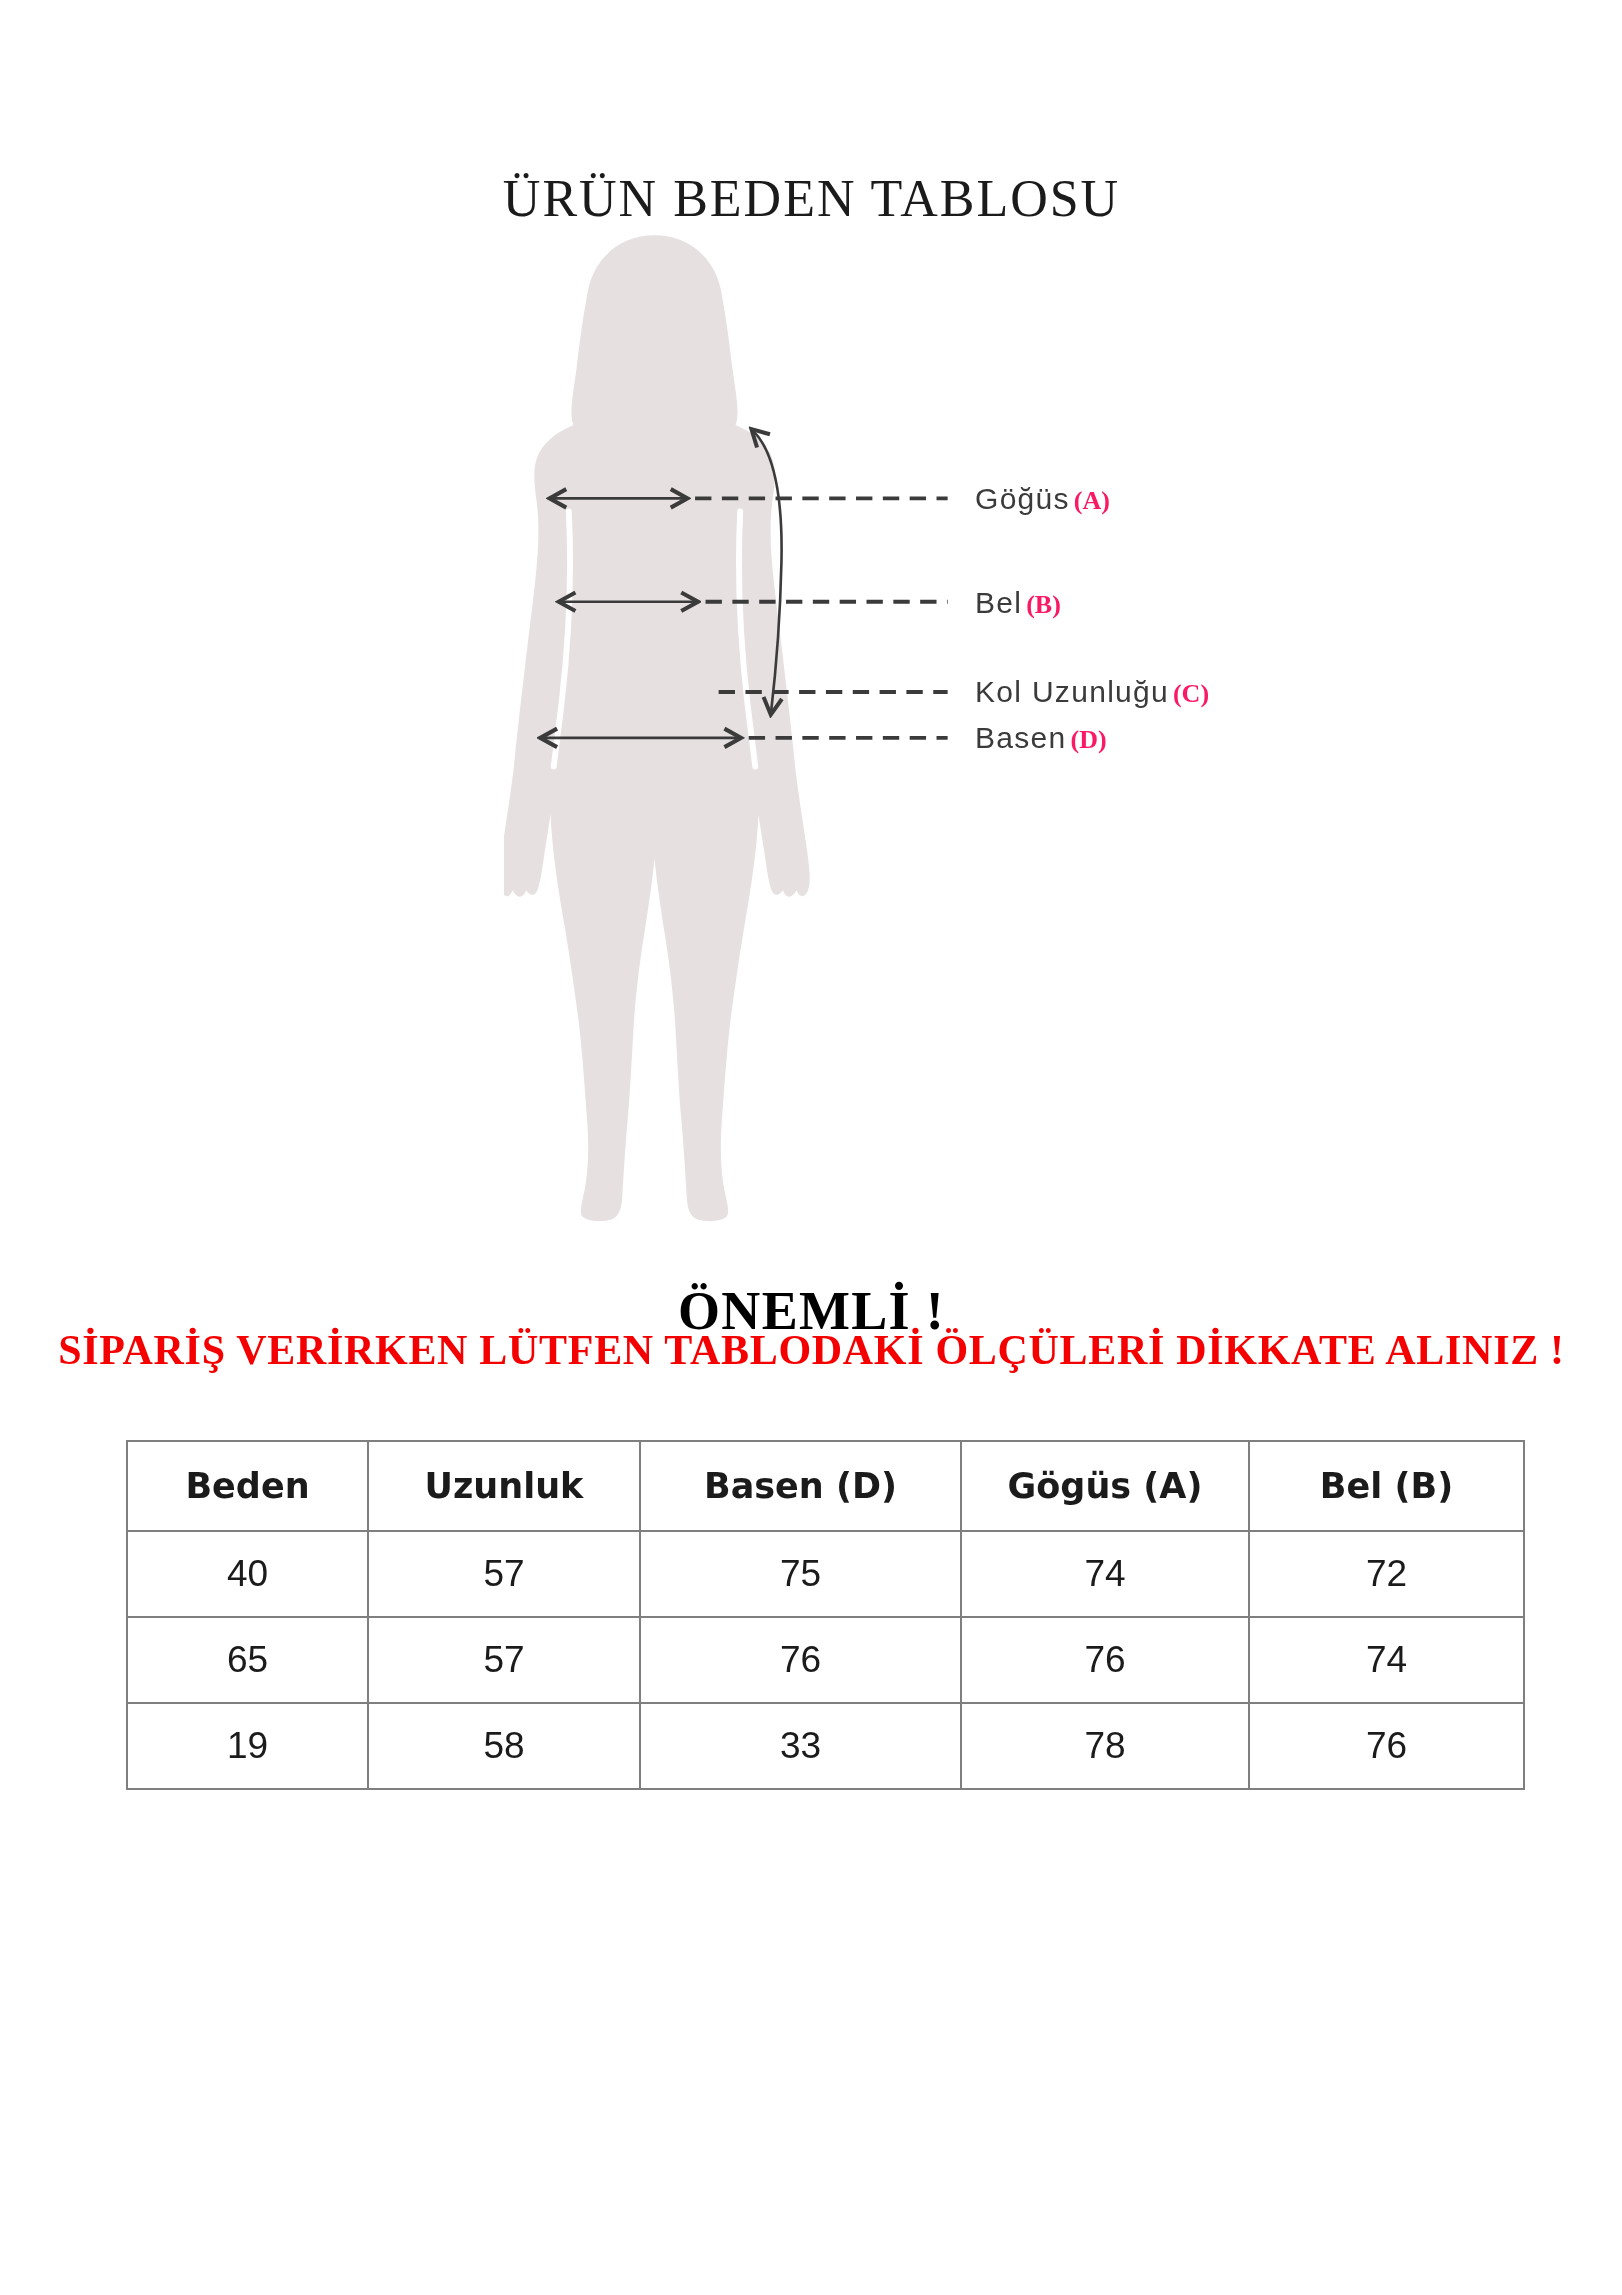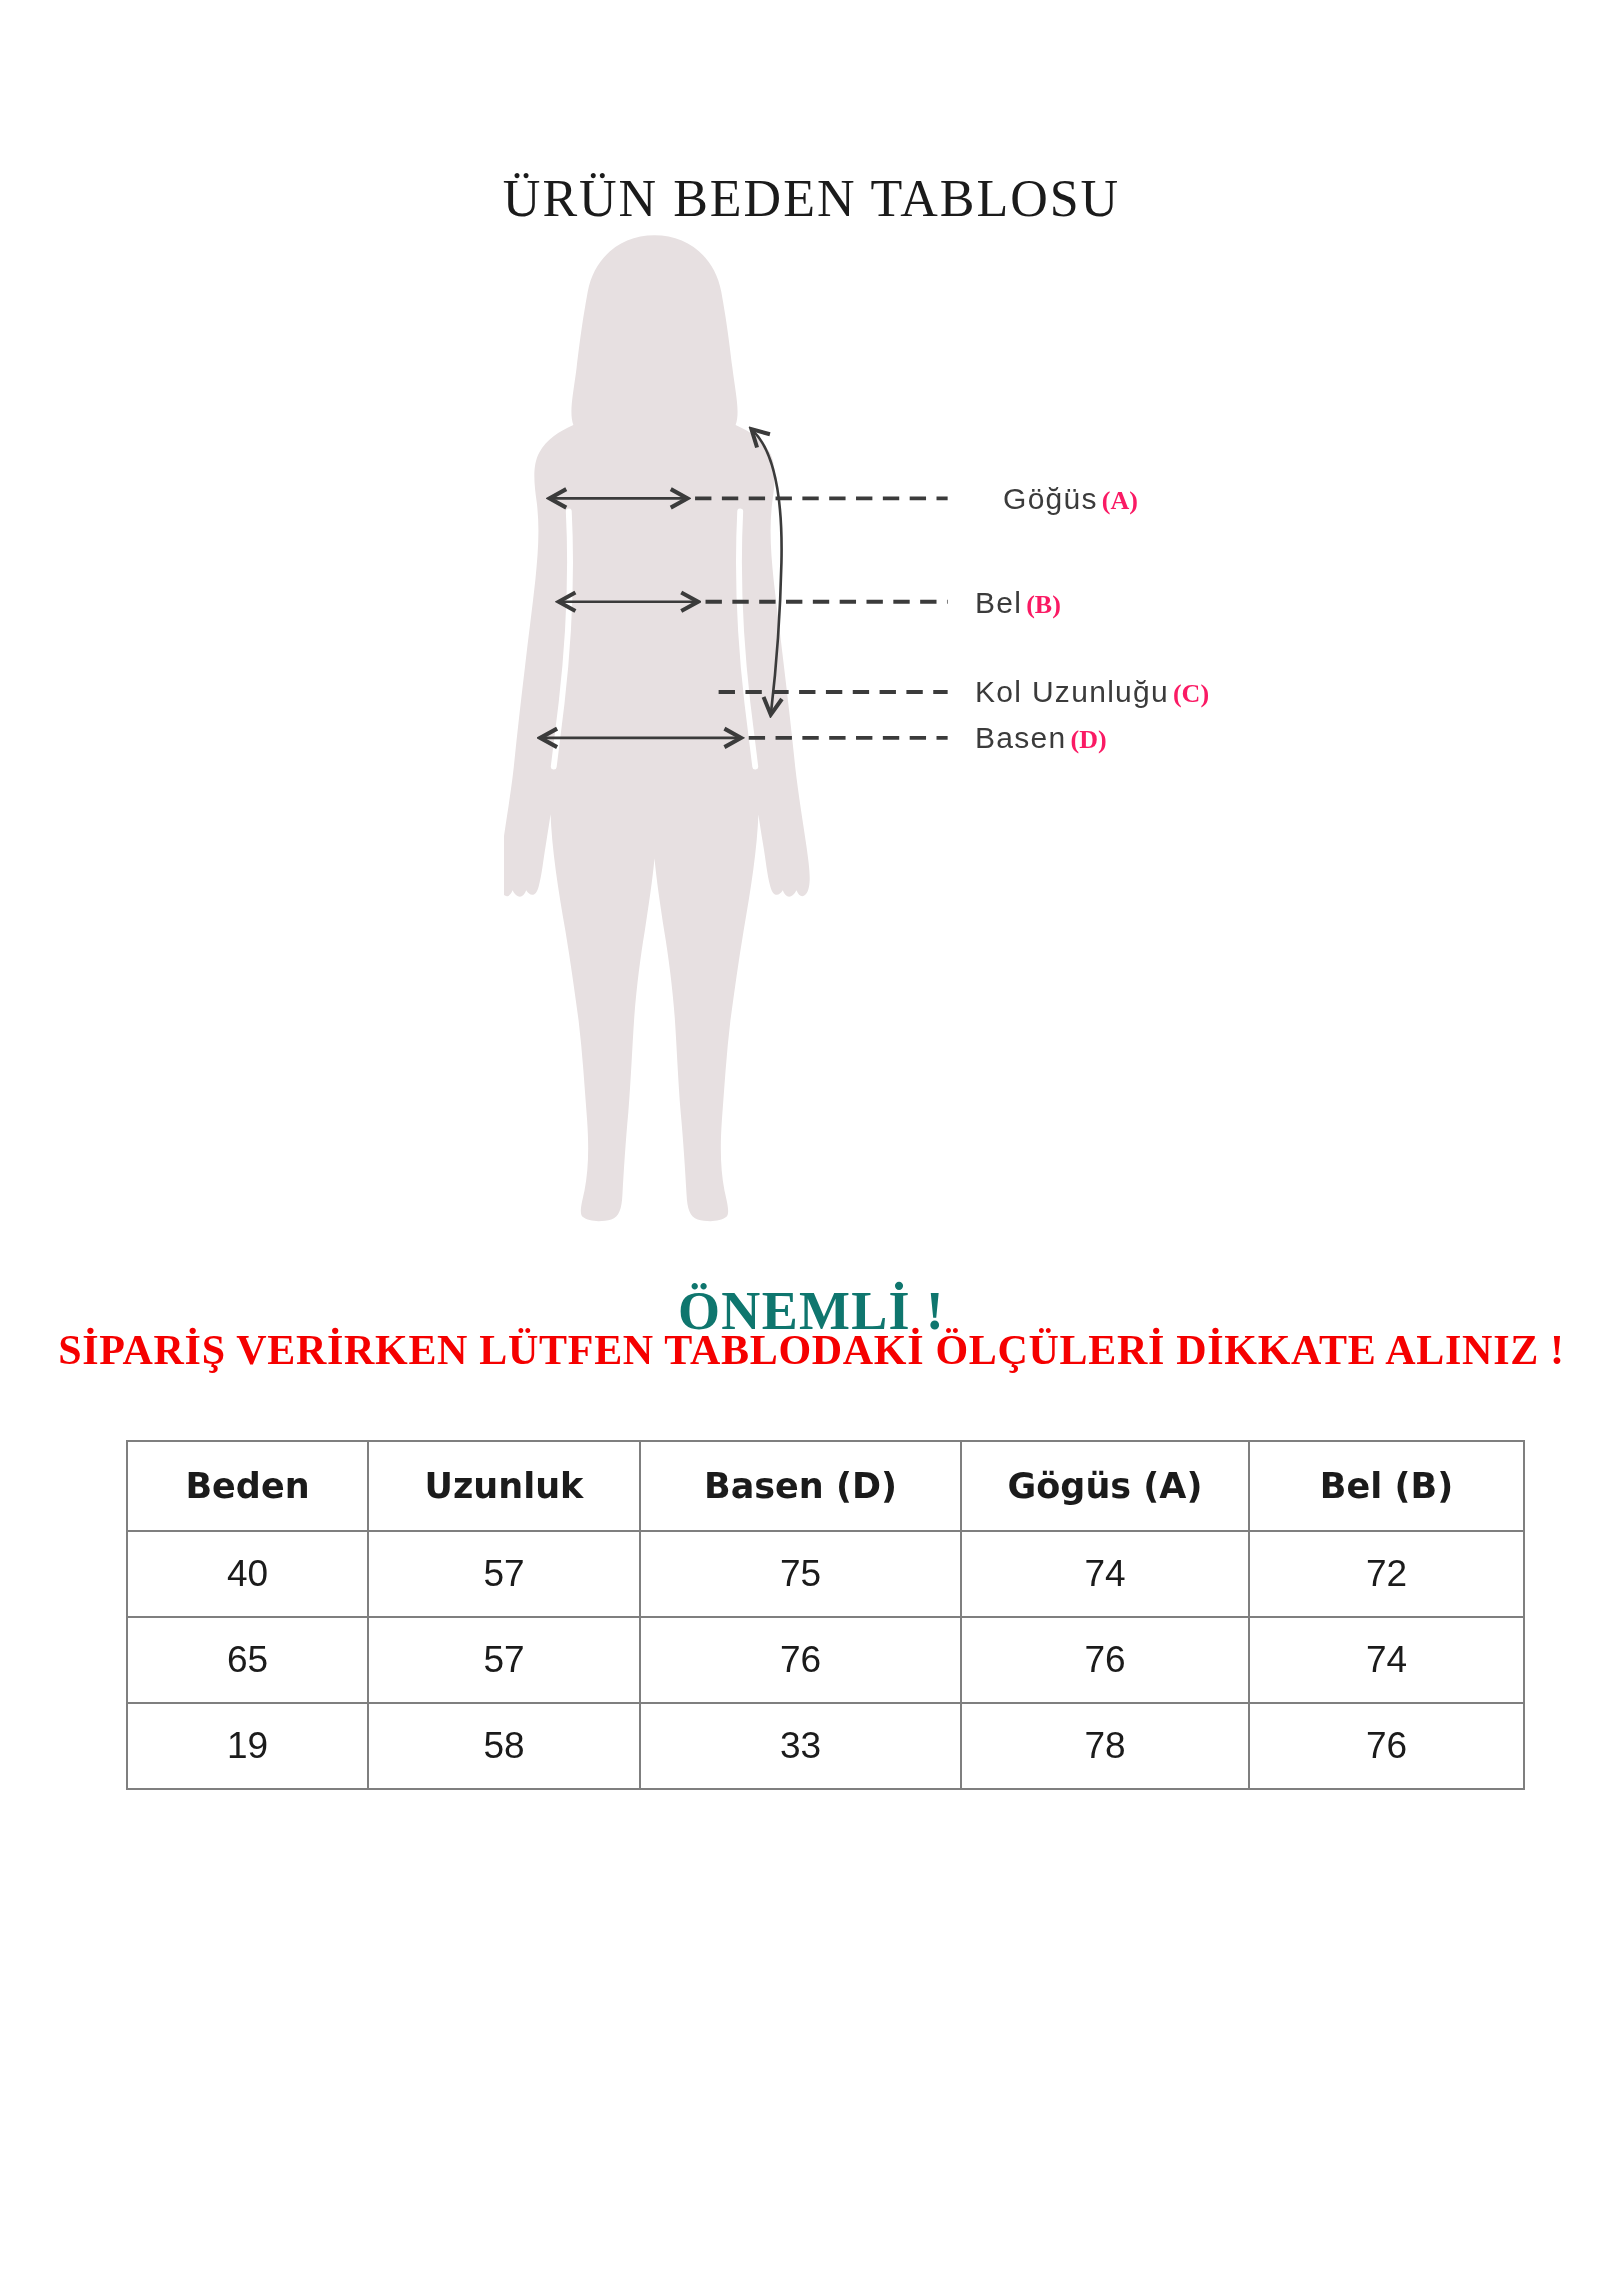--- a/index.html
+++ b/index.html
@@ -10,24 +10,24 @@
              font-family:"Liberation Serif",serif;font-weight:400;color:#1b1b1b;
              font-size:52px;line-height:62px;letter-spacing:2px;margin-top:44px;}
   
   .diagram{position:absolute;left:504px;top:232px;width:831px;height:998px;}
   .diagram svg{position:absolute;left:0;top:0;}
   .m-label{position:absolute;left:471px;white-space:nowrap;line-height:39px;}
   .m-label .name{font-family:"Liberation Sans",sans-serif;font-size:30px;color:#3b3b3b;
                  letter-spacing:1.3px;}
   .m-label .code{font-family:"Liberation Serif",serif;font-weight:700;font-size:26px;
                  color:#fa1a64;padding-left:3.9px;}
-  .lbl-chest{top:247px;margin-left:28px;} .lbl-waist{top:351px;} .lbl-arm{top:440px;} .lbl-hip{top:486px;}
+  .lbl-chest{top:247px;} .lbl-waist{top:351px;} .lbl-arm{top:440px;} .lbl-hip{top:486px;}
   
   .notice-heading{position:absolute;top:1277px;left:0;width:100%;text-align:center;
-                  font-family:"Liberation Serif",serif;font-weight:700;color:#0f766e;
+                  font-family:"Liberation Serif",serif;font-weight:700;color:#000000;
                   font-size:54px;line-height:69px;letter-spacing:1.3px;}
   .notice-message{position:absolute;top:1320px;left:0;width:100%;text-align:center;
                   font-family:"Liberation Serif",serif;font-weight:700;color:#f50000;
                   font-size:42px;line-height:60px;letter-spacing:0.7px;}
   
   .size-table{position:absolute;left:126px;top:1440px;width:1397px;
               border-collapse:collapse;table-layout:fixed;}
   .size-table th,.size-table td{border:2.6px solid #7f7f7f;text-align:center;
               vertical-align:middle;color:#1b1b1b;padding:0;}
   .size-table th{height:88px;font-family:"DejaVu Sans","Liberation Sans",sans-serif;

